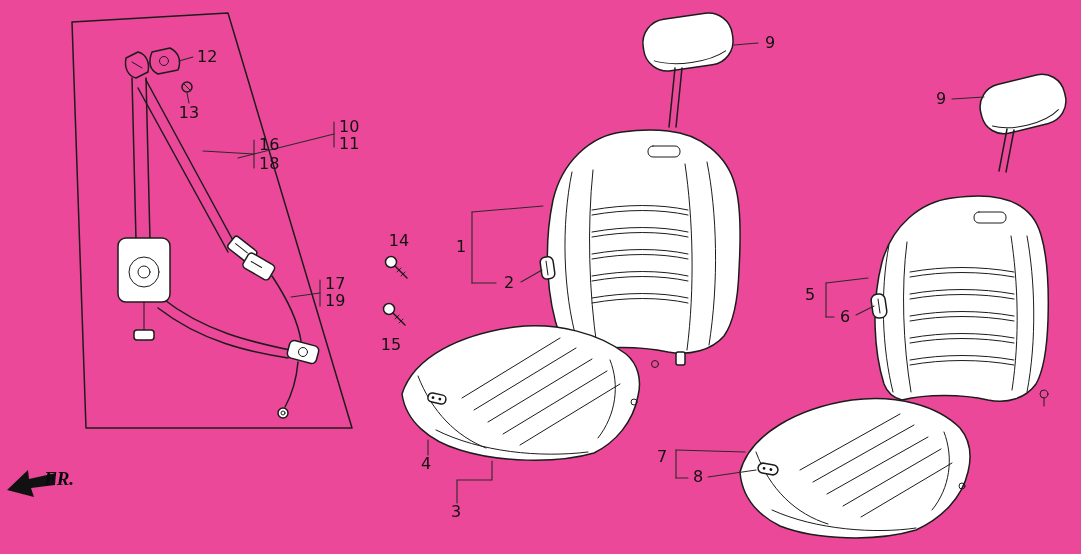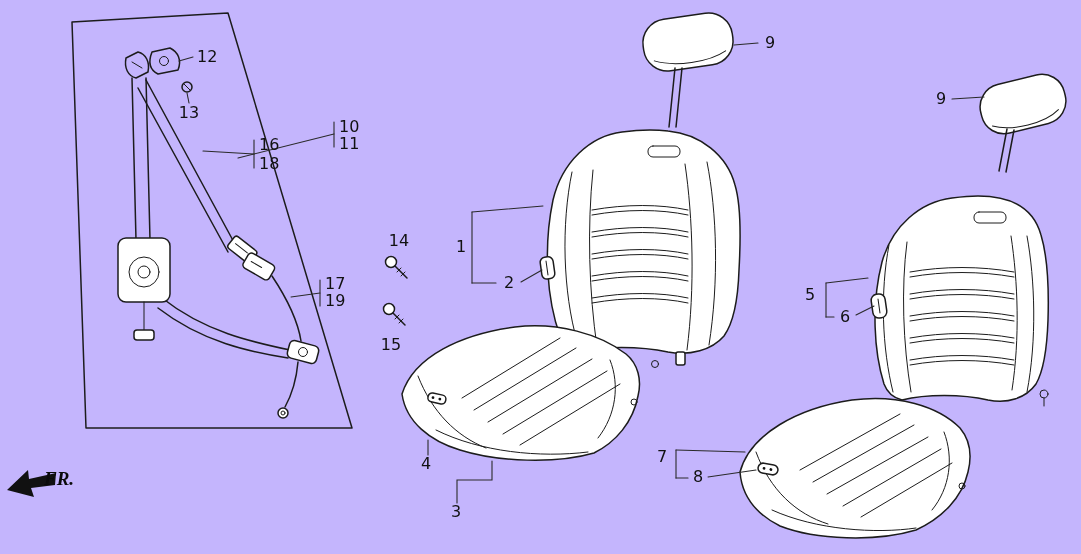--- a/index.html
+++ b/index.html
@@ -1,16 +1,16 @@
 <!DOCTYPE html>
 <html><head>
 <meta charset="utf-8">
 <style>
   html,body{margin:0;padding:0;background:#ffffff;}
-  .stage{position:relative;width:1081px;height:554px;background:#c4b5fd;overflow:hidden;}
+  .stage{position:relative;width:1081px;height:554px;background:#ec4899;overflow:hidden;}
   svg{display:block;}
   .s  {stroke:#1c1c1c;fill:none;stroke-width:1.5;stroke-linecap:round;stroke-linejoin:round;}
   .sw {stroke:#1c1c1c;fill:#ffffff;stroke-width:1.5;stroke-linejoin:round;}
   .t  {stroke:#1c1c1c;fill:none;stroke-width:1;stroke-linecap:round;}
   .ld {stroke:#2a2a2a;fill:none;stroke-width:1.1;stroke-linecap:round;}
   .blk{fill:#111111;stroke:none;}
   .num{font-family:"DejaVu Sans",sans-serif;font-size:16px;fill:#111111;}
   .fr {font-family:"Liberation Serif",serif;font-weight:bold;font-style:italic;font-size:19px;fill:#0a0a0a;}
 </style>
 </head>

